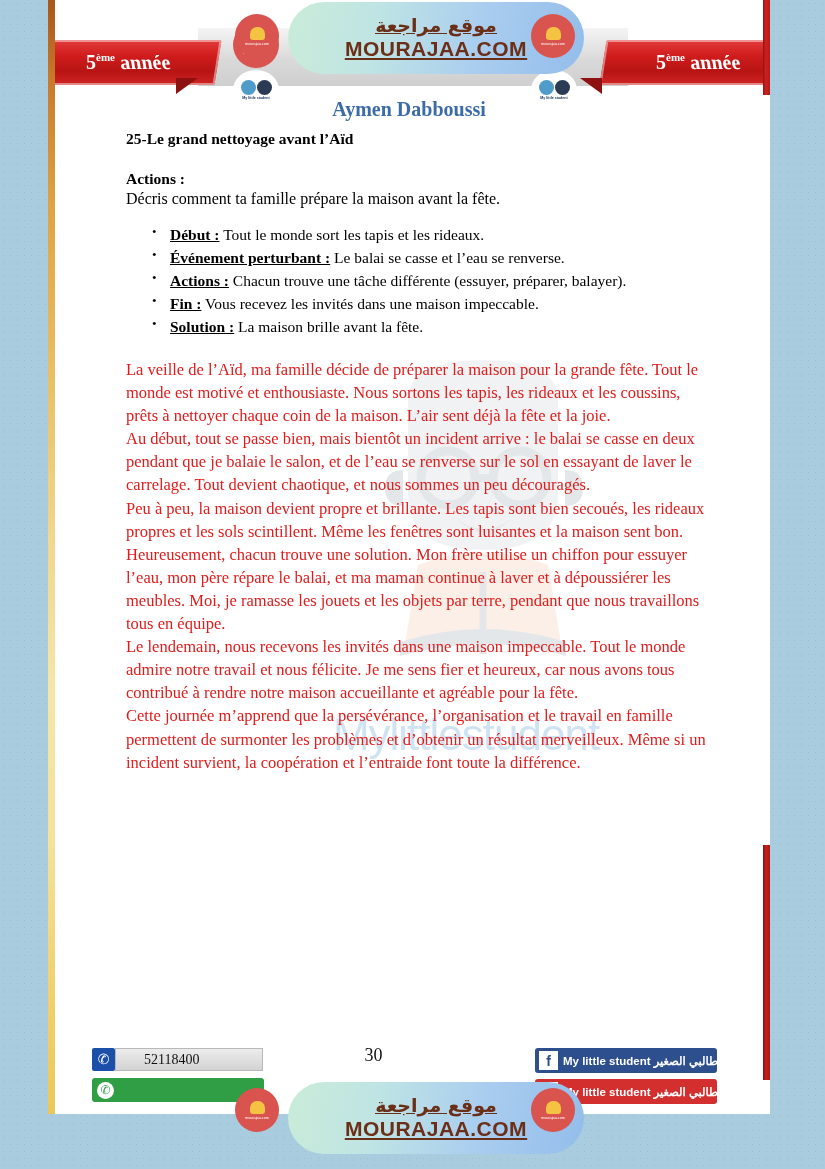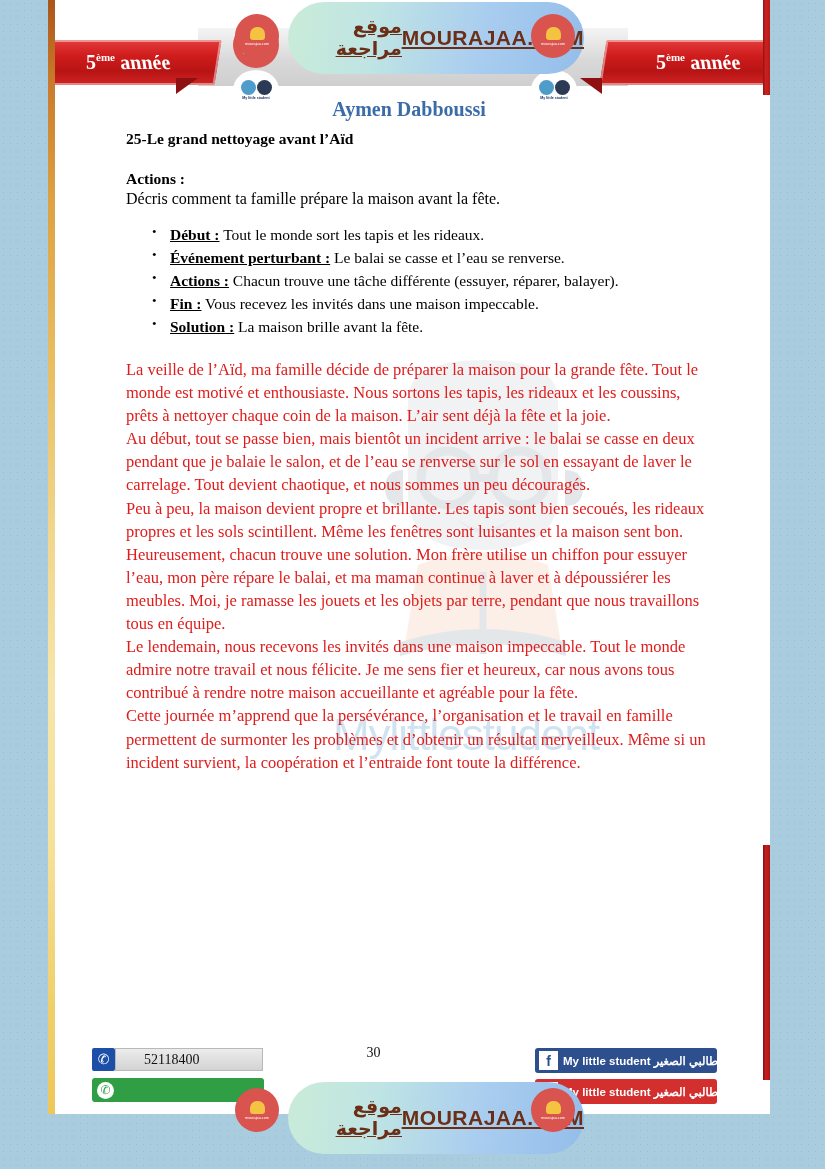--- a/index.html
+++ b/index.html
@@ -333,21 +333,21 @@
   .wa-glyph {
     width: 17px; height: 17px; border-radius: 50%;
     background: #fff; color: #2f9e44;
     font-size: 12px; display: flex; align-items: center; justify-content: center;
   }
   .page-no {
     position: absolute;
     left: 0; top: 45px;
     width: 651px;
     text-align: center;
-    font-size: 14px;
+    font-size: 18px;
     color: #111;
   }
   .fb-badge, .yt-badge {
     position: absolute;
     left: 487px;
     height: 25px;
     border-radius: 3px;
     display: flex; align-items: center;
     padding-left: 4px;
     box-sizing: border-box;
@@ -373,21 +373,21 @@
 
   
   .mourajaa {
     position: absolute;
     z-index: 20;
     height: 72px;
     width: 296px;
     border-radius: 36px;
     background: linear-gradient(100deg, #c9ecd8 0%, #bfe4e4 30%, #a9cdef 65%, #93bdea 100%);
     display: flex;
-    flex-direction: row;
+    flex-direction: column;
     align-items: center;
     justify-content: center;
     text-decoration: underline;
   }
   .mourajaa .ar {
     font-family: "DejaVu Sans", sans-serif;
     font-size: 19px;
     font-weight: bold;
     color: #6b2f17;
     text-decoration: underline;
@@ -502,21 +502,21 @@
 
   <div class="doc">
     <div class="ex-title">25-Le grand nettoyage avant l’Aïd</div>
 
     <div class="consigne-label">Actions :</div>
     <div class="consigne-text">Décris comment ta famille prépare la maison avant la fête.</div>
 
     <ul class="plan">
       <li><b>Début :</b> <span>Tout le monde sort les tapis et les rideaux.</span></li>
       <li><b>Événement perturbant :</b> <span>Le balai se casse et l’eau se renverse.</span></li>
-      <li><b>Actions :</b> <span>Chacun trouve une tâche différente (essuyer, réparer, balayer).</span></li>
+      <li><b>Actions :</b> <span>Chacun trouve une tâche différente (essuyer, préparer, balayer).</span></li>
       <li><b>Fin :</b> <span>Vous recevez les invités dans une maison impeccable.</span></li>
       <li><b>Solution :</b> <span>La maison brille avant la fête.</span></li>
     </ul>
 
     <div class="essay">
       <p>La veille de l’Aïd, ma famille décide de préparer la maison pour la grande fête. Tout le monde est motivé et enthousiaste. Nous sortons les tapis, les rideaux et les coussins, prêts à nettoyer chaque coin de la maison. L’air sent déjà la fête et la joie.</p>
       <p>Au début, tout se passe bien, mais bientôt un incident arrive : le balai se casse en deux pendant que je balaie le salon, et de l’eau se renverse sur le sol en essayant de laver le carrelage. Tout devient chaotique, et nous sommes un peu découragés.</p>
       <p>Peu à peu, la maison devient propre et brillante. Les tapis sont bien secoués, les rideaux propres et les sols scintillent. Même les fenêtres sont luisantes et la maison sent bon.</p>
       <p>Heureusement, chacun trouve une solution. Mon frère utilise un chiffon pour essuyer l’eau, mon père répare le balai, et ma maman continue à laver et à dépoussiérer les meubles. Moi, je ramasse les jouets et les objets par terre, pendant que nous travaillons tous en équipe.</p>
       <p>Le lendemain, nous recevons les invités dans une maison impeccable. Tout le monde admire notre travail et nous félicite. Je me sens fier et heureux, car nous avons tous contribué à rendre notre maison accueillante et agréable pour la fête.</p>

